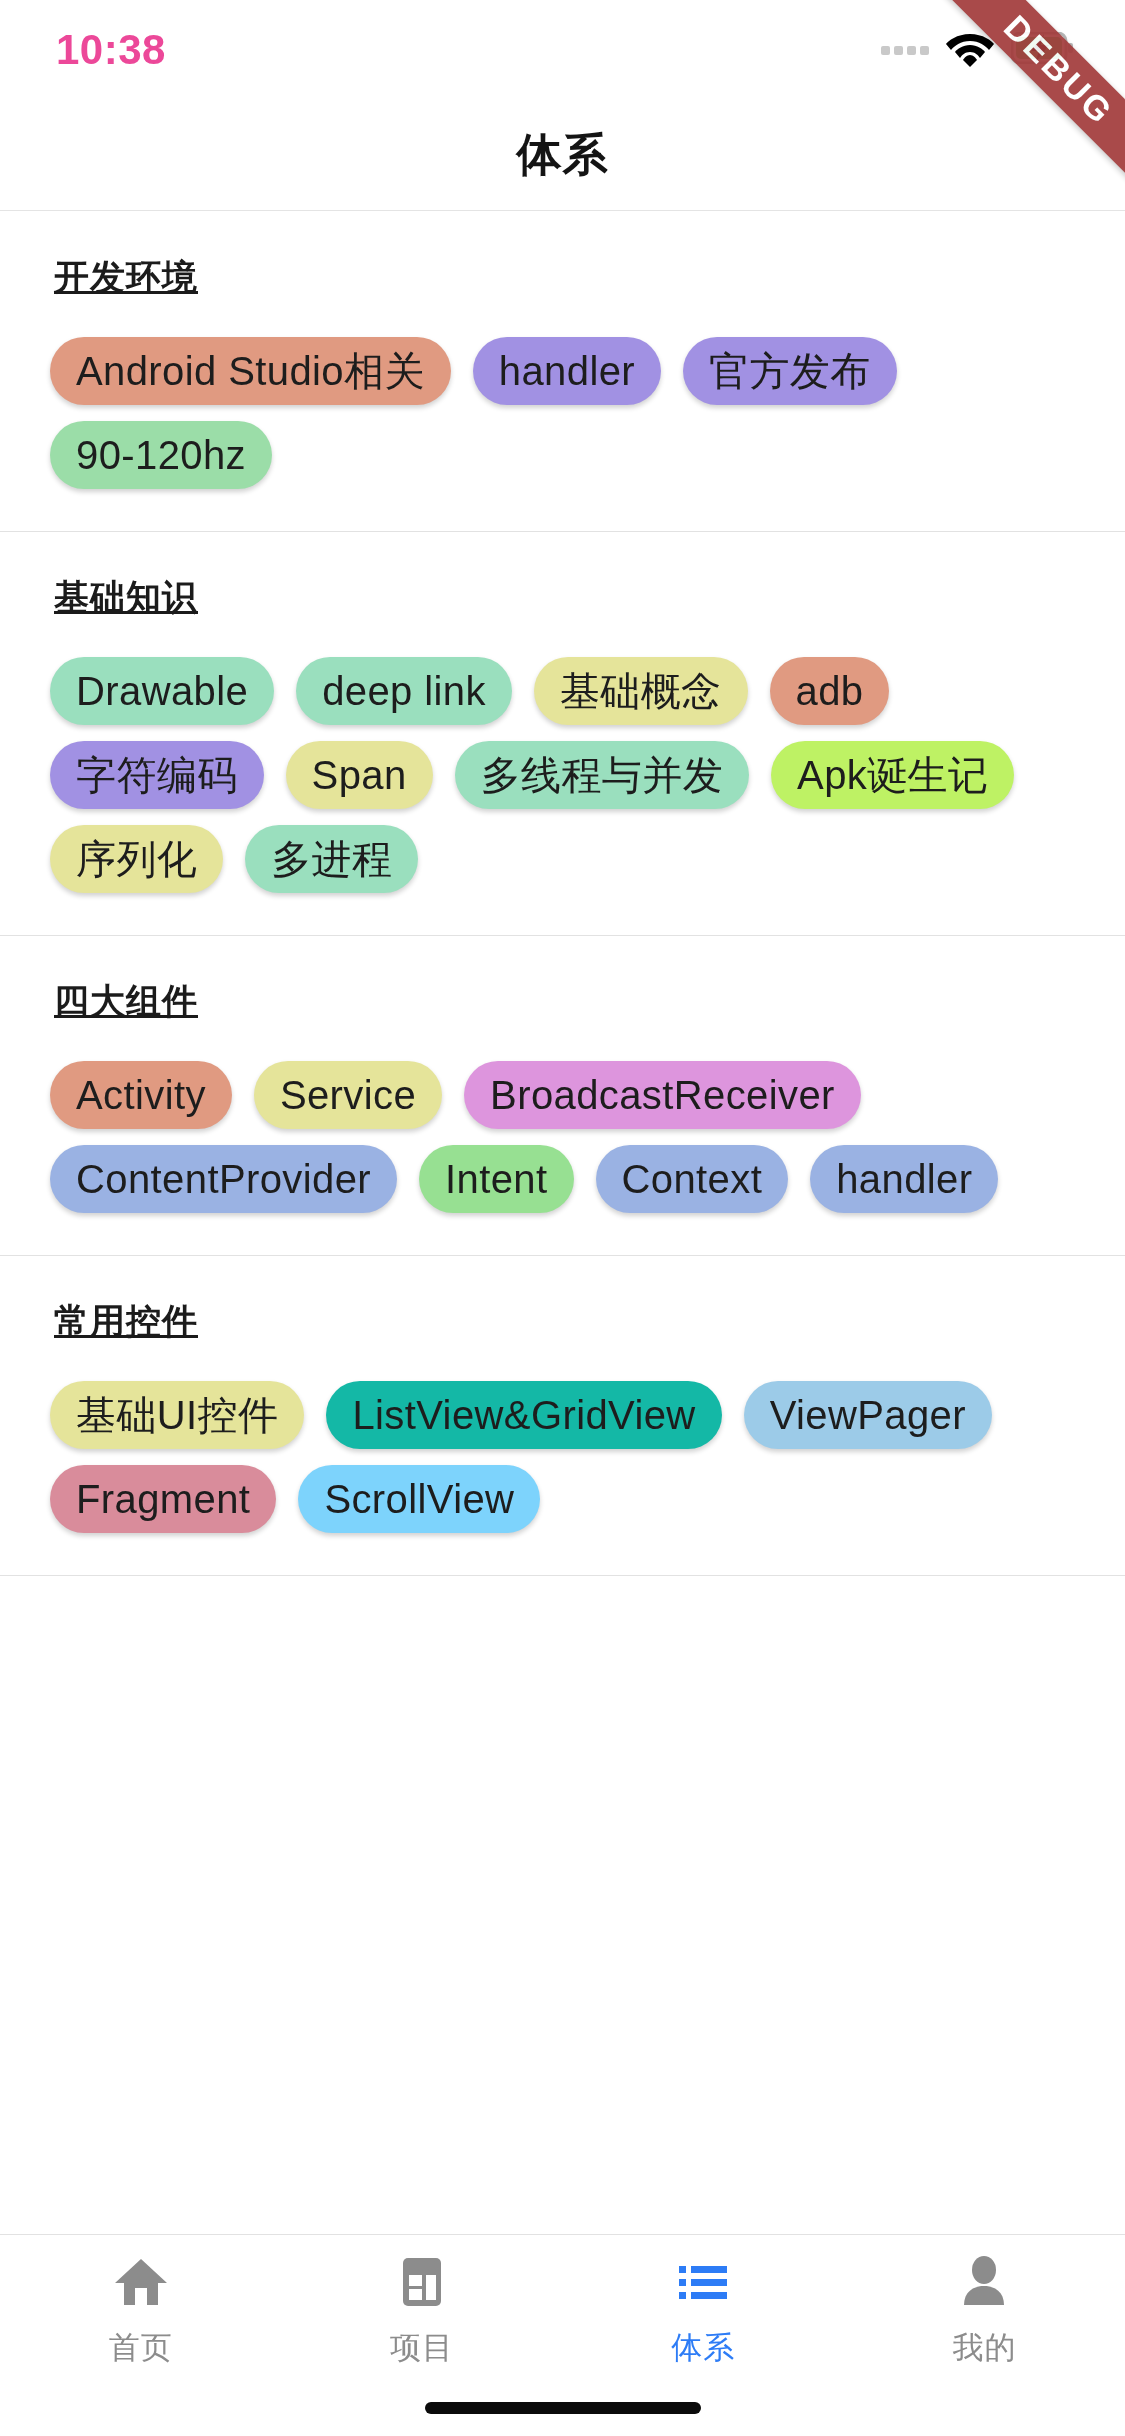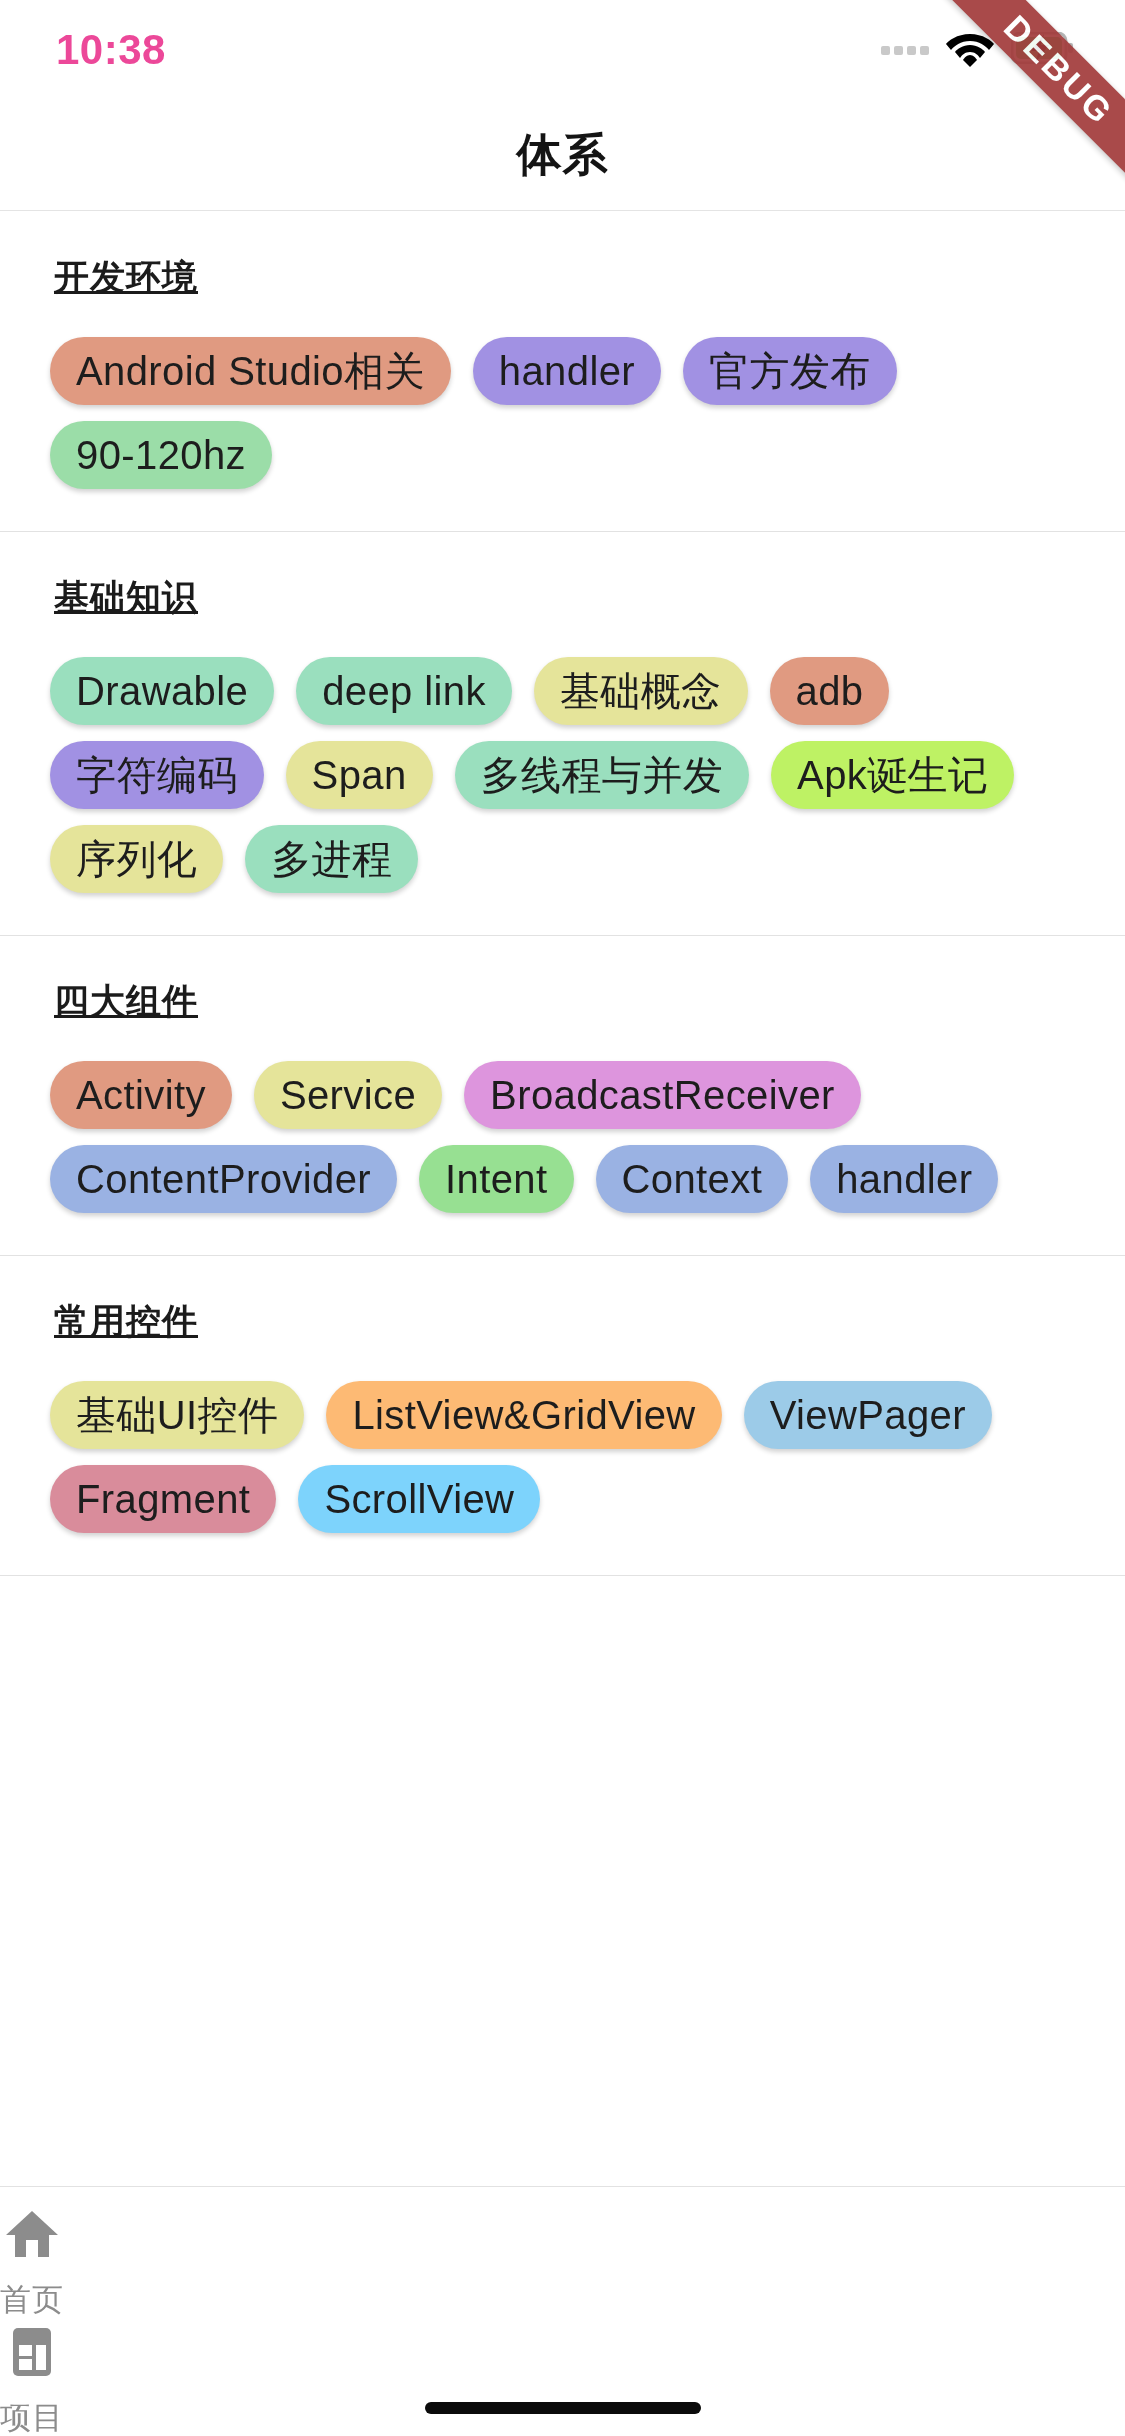--- a/index.html
+++ b/index.html
@@ -144,28 +144,27 @@
     line-height: 1;
     letter-spacing: 0.4px;
   }
 
   
   .bottom-nav {
     position: absolute;
     left: 0;
     right: 0;
     bottom: 0;
-    height: 250px;
+    height: 202px;
     background: #ffffff;
     border-top: 1px solid #e2e2e2;
     display: flex;
     align-items: flex-start;
     box-sizing: border-box;
     padding-top: 16px;
-    flex-direction: column;
   }
   .nav-item {
     flex: 1;
     display: flex;
     flex-direction: column;
     align-items: center;
     gap: 14px;
   }
   .nav-icon {
     width: 62px;
@@ -265,21 +264,21 @@
         <div class="tag" style="background: rgb(154, 178, 227);">ContentProvider</div>
         <div class="tag" style="background: rgb(151, 224, 146);">Intent</div>
         <div class="tag" style="background: rgb(154, 178, 227);">Context</div>
         <div class="tag" style="background: rgb(154, 178, 227);">handler</div>
       </div>
     </div>
     <div class="section">
       <div class="section-title">常用控件</div>
       <div class="tag-wrap">
         <div class="tag" style="background: rgb(229, 228, 154);">基础UI控件</div>
-        <div class="tag" style="background: #fdba74;">ListView&amp;GridView</div>
+        <div class="tag" style="background: #14b8a6;">ListView&amp;GridView</div>
         <div class="tag" style="background: rgb(156, 203, 232);">ViewPager</div>
         <div class="tag" style="background: rgb(217, 140, 155);">Fragment</div>
         <div class="tag" style="background: #7dd3fc;">ScrollView</div>
       </div>
     </div>
   </div>
 
 <div class="bottom-nav" id="bottomnav">
     <div class="nav-item">
       <div class="nav-icon">

